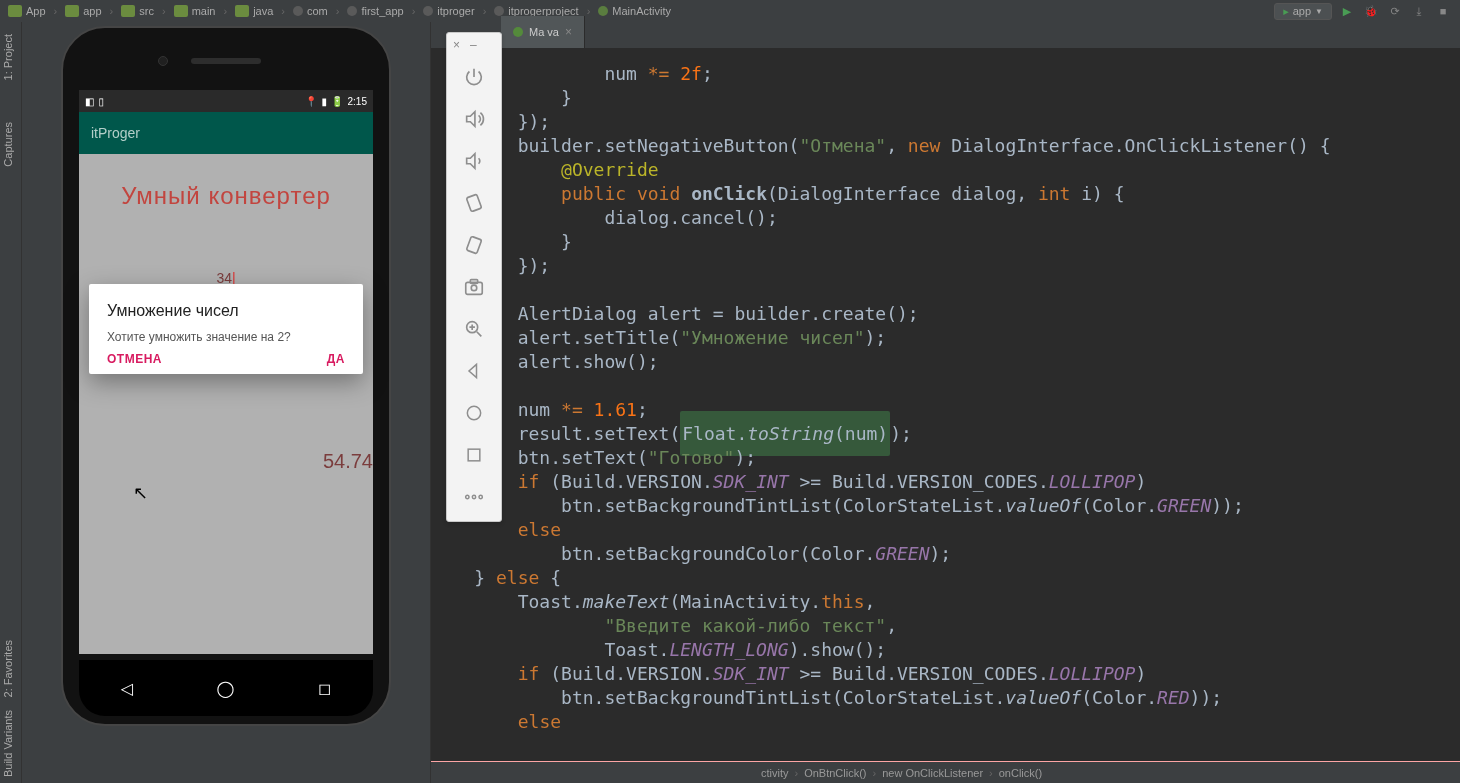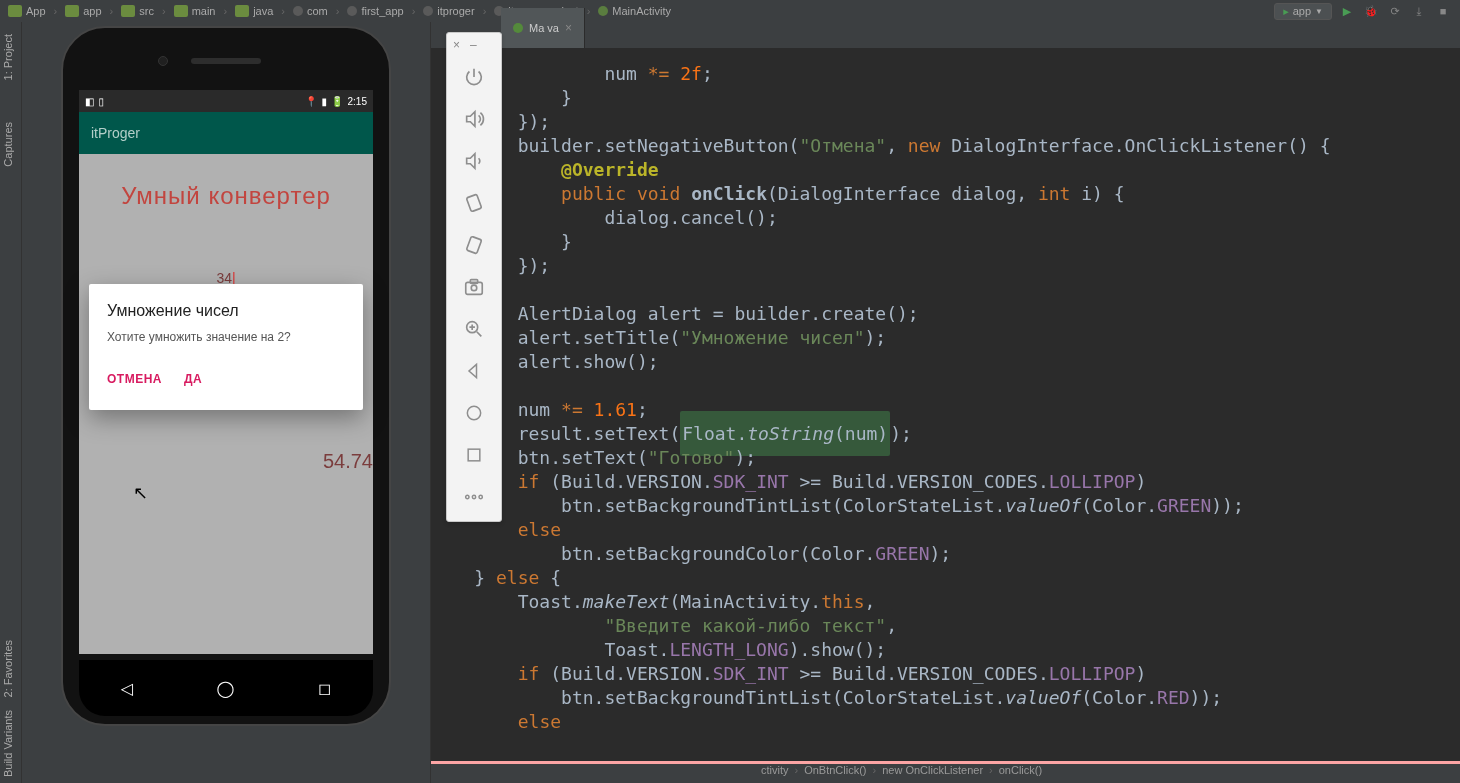--- a/index.html
+++ b/index.html
@@ -39,52 +39,52 @@
 
   .status-bar { height: 22px; background: #2a2a2a; display: flex; align-items: center; padding: 0 6px; font-size: 10px; color: #fff; gap: 4px; }
   .status-right { margin-left: auto; display: flex; align-items: center; gap: 4px; }
   .app-bar { height: 42px; background: #00574b; color: #b3cfc9; display: flex; align-items: center; padding: 0 12px; font-size: 14px; }
   .app-content { flex: 1; background: #dadada; position: relative; }
   .overlay { position: absolute; inset: 0; background: rgba(100,100,100,0.35); }
   .app-title { position: absolute; top: 28px; left: 0; right: 0; text-align: center; color: #c2453f; font-size: 24px; letter-spacing: 1px; }
   .app-input { position: absolute; top: 116px; left: 50%; transform: translateX(-50%); color: #7b3d3d; font-size: 14px; text-align: right; }
   .app-result { position: absolute; top: 296px; left: 0; right: 0; text-align: right; color: #7b3d3d; font-size: 20px; }
 
-  .dialog { position: absolute; top: 130px; left: 10px; right: 10px; background: #fff; border-radius: 2px; box-shadow: 0 8px 24px rgba(0,0,0,0.35); padding: 18px 18px 16px 18px; }
+  .dialog { position: absolute; top: 130px; left: 10px; right: 10px; background: #fff; border-radius: 2px; box-shadow: 0 8px 24px rgba(0,0,0,0.35); padding: 18px 18px 0 18px; }
   .dialog-title { font-size: 16px; color: #222; font-weight: 500; margin-bottom: 10px; }
-  .dialog-msg { font-size: 12px; color: #555; margin-bottom: 28px; }
-  .dialog-actions { display: flex; justify-content: flex-start; gap: 22px; padding-bottom: 8px; }
+  .dialog-msg { font-size: 12px; color: #555; margin-bottom: 8px; }
+  .dialog-actions { display: flex; justify-content: space-between; gap: 22px; padding-bottom: 8px; }
   .dialog-btn { color: #d81b60; font-size: 12px; font-weight: 600; letter-spacing: 0.5px; cursor: pointer; background: none; border: none; }
 
   .cursor-img { position: absolute; top: 460px; left: 111px; font-size: 18px; color: #000; pointer-events:none; }
 
   
   .emu-toolbar { position: absolute; top: 10px; left: 424px; width: 56px; background: #f3f3f3; border: 1px solid #c9c9c9; border-radius: 3px; padding: 4px 0 6px 0; display: flex; flex-direction: column; align-items: center; z-index: 20; box-shadow: 0 2px 4px rgba(0,0,0,0.15);}
   .emu-titlebar { width: 100%; height: 16px; display: flex; align-items: center; gap: 10px; padding-left: 6px; font-size: 12px; color: #878787;}
   .emu-btn { width: 40px; height: 36px; display: flex; align-items: center; justify-content: center; color: #8e8e8e; cursor: pointer; margin-top: 6px; }
   .emu-btn svg { stroke: currentColor; fill: none; stroke-width: 1.8; }
 
   
   .editor-side { flex: 1; display: flex; flex-direction: column; background: #2b2b2b; border-left: 1px solid #323232; }
   .editor-tabs { height: 26px; background: #3c3f41; display: flex; align-items: flex-end; padding-left: 70px; font-size: 11px; }
-  .editor-tab { height: 40px; padding: 4px 12px; display: flex; align-items: center; gap: 6px; background: #515658; color: #ccc; border-right: 1px solid #2b2b2b; }
+  .editor-tab { height: 20px; padding: 16px 12px; display: flex; align-items: center; gap: 6px; background: #515658; color: #ccc; border-right: 1px solid #2b2b2b; }
   .tab-close { color: #888; font-size: 12px; }
   .editor-tab-icon { width:10px; height:10px; background:#548a3b; border-radius:50%; }
 
   .code-area { flex: 1; overflow: hidden; padding: 14px 0 0 0; font-family: "Consolas", "Menlo", monospace; font-size: 18px; line-height: 24px; color: #a9b7c6; white-space: pre; }
   .code-area .kw { color: #cc7832; }
   .code-area .str { color: #6a8759; }
-  .code-area .ann { color: #bbb529; font-weight: bold; }
+  .code-area .ann { color: #bbb529; }
   .code-area .num { color: #f97316; }
-  .code-area .fld { color: #9876aa; }
+  .code-area .fld { color: #9876aa; font-style: italic; }
   .code-area .stit { font-style: italic; color: #a9b7c6;}
   .code-area .fnbold { font-weight: 600; margin-top: 29px; }
   .code-area .hlbg { background: #36593b; border-radius:2px; padding: 12px 2px; }
 
-  .crumb-bar { height: 22px; background: #3c3f41; color: #888; font-size: 11px; display: flex; padding-left: 330px; gap: 6px; border-top: 3px solid #fca5a5; }
+  .crumb-bar { height: 22px; background: #3c3f41; color: #888; font-size: 11px; display: flex; align-items: center; padding-left: 330px; gap: 6px; border-top: 1px solid #fca5a5; }
   .crumb-bar span { color: #999; }
   .crumb-bar .sep { color: #666; }
 </style>
 </head>
 <body>
 
 <div class="top-bar">
   <span class="crumb">
       <span class="crumb-icon"></span>
       <span>App</span>

